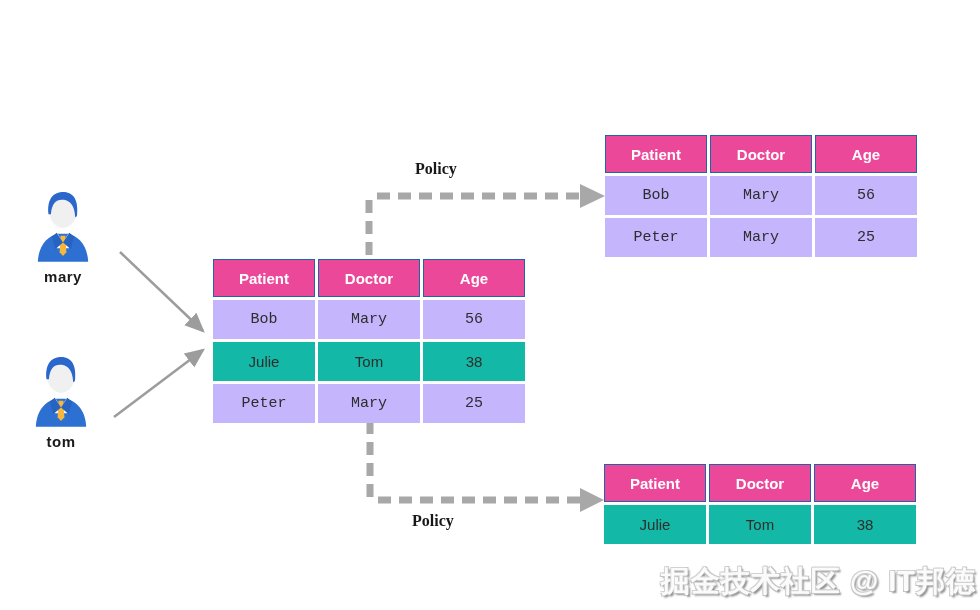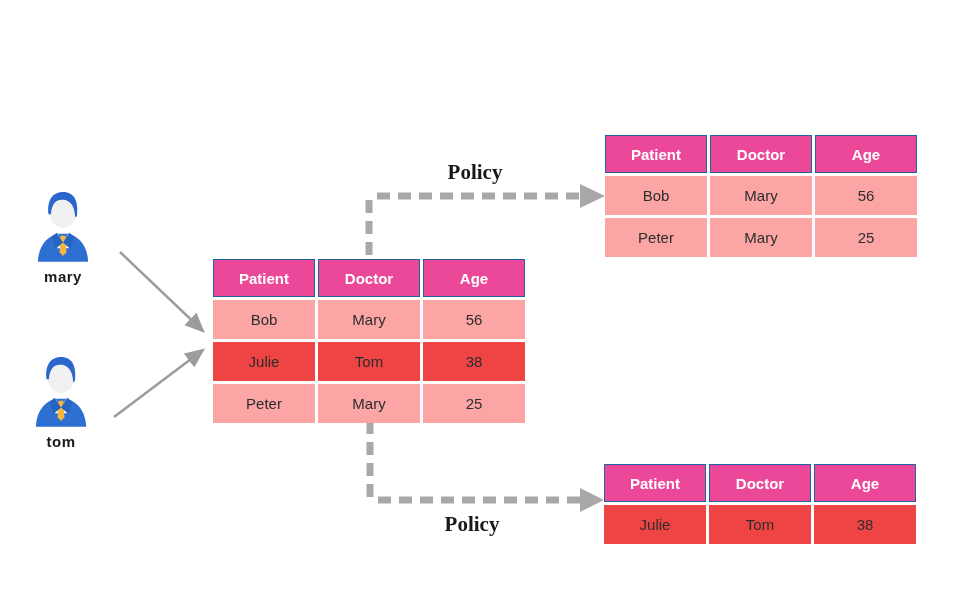--- a/index.html
+++ b/index.html
@@ -30,24 +30,23 @@
     font-weight: bold;
     color: #1a1a1a;
     letter-spacing: 0.5px;
   }
   #user-mary { left: 26px; top: 188px; }
   #user-tom  { left: 24px; top: 353px; }
   
   .policy-label {
     position: absolute;
     width: 120px;
-    text-align: center;
     font-family: "Liberation Serif", serif;
     font-weight: bold;
-    font-size: 21px;
+    font-size: 16px;
     color: #181818;
   }
   #policy-top    { left: 415px; top: 160px; }
   #policy-bottom { left: 412px; top: 512px; }
   
   .data-table {
     position: absolute;
     border-collapse: separate;
     border-spacing: 3px;
   }
@@ -62,22 +61,22 @@
     text-align: center;
   }
   .data-table td {
     width: 100px;
     height: 37px;
     font-size: 15px;
     font-weight: 500;
     color: #2d2d2d;
     text-align: center;
   }
-  .data-table tr[data-variant="yellow"] td { background: #fca5a5; }
-  .data-table tr[data-variant="green"]  td { background: #ef4444; }
+  .data-table tr[data-variant="yellow"] td { background: #c4b5fd; font-family: Liberation Mono, monospace; }
+  .data-table tr[data-variant="green"]  td { background: #14b8a6; }
   #table-center       { left: 210px; top: 256px; }
   #table-top-right    { left: 602px; top: 132px; }
   #table-bottom-right { left: 601px; top: 461px; }
   
   #watermark {
     position: absolute;
     right: 4px;
     top: 562px;
     font-size: 29px;
     font-weight: 700;
@@ -212,14 +211,15 @@
     </thead>
     <tbody>
       <tr data-variant="green">
         <td>Julie</td>
         <td>Tom</td>
         <td>38</td>
       </tr>
     </tbody>
   </table>
 
+  <div id="watermark">掘金技术社区 @ IT邦德</div>
 
 </div>
 
 </body></html>

